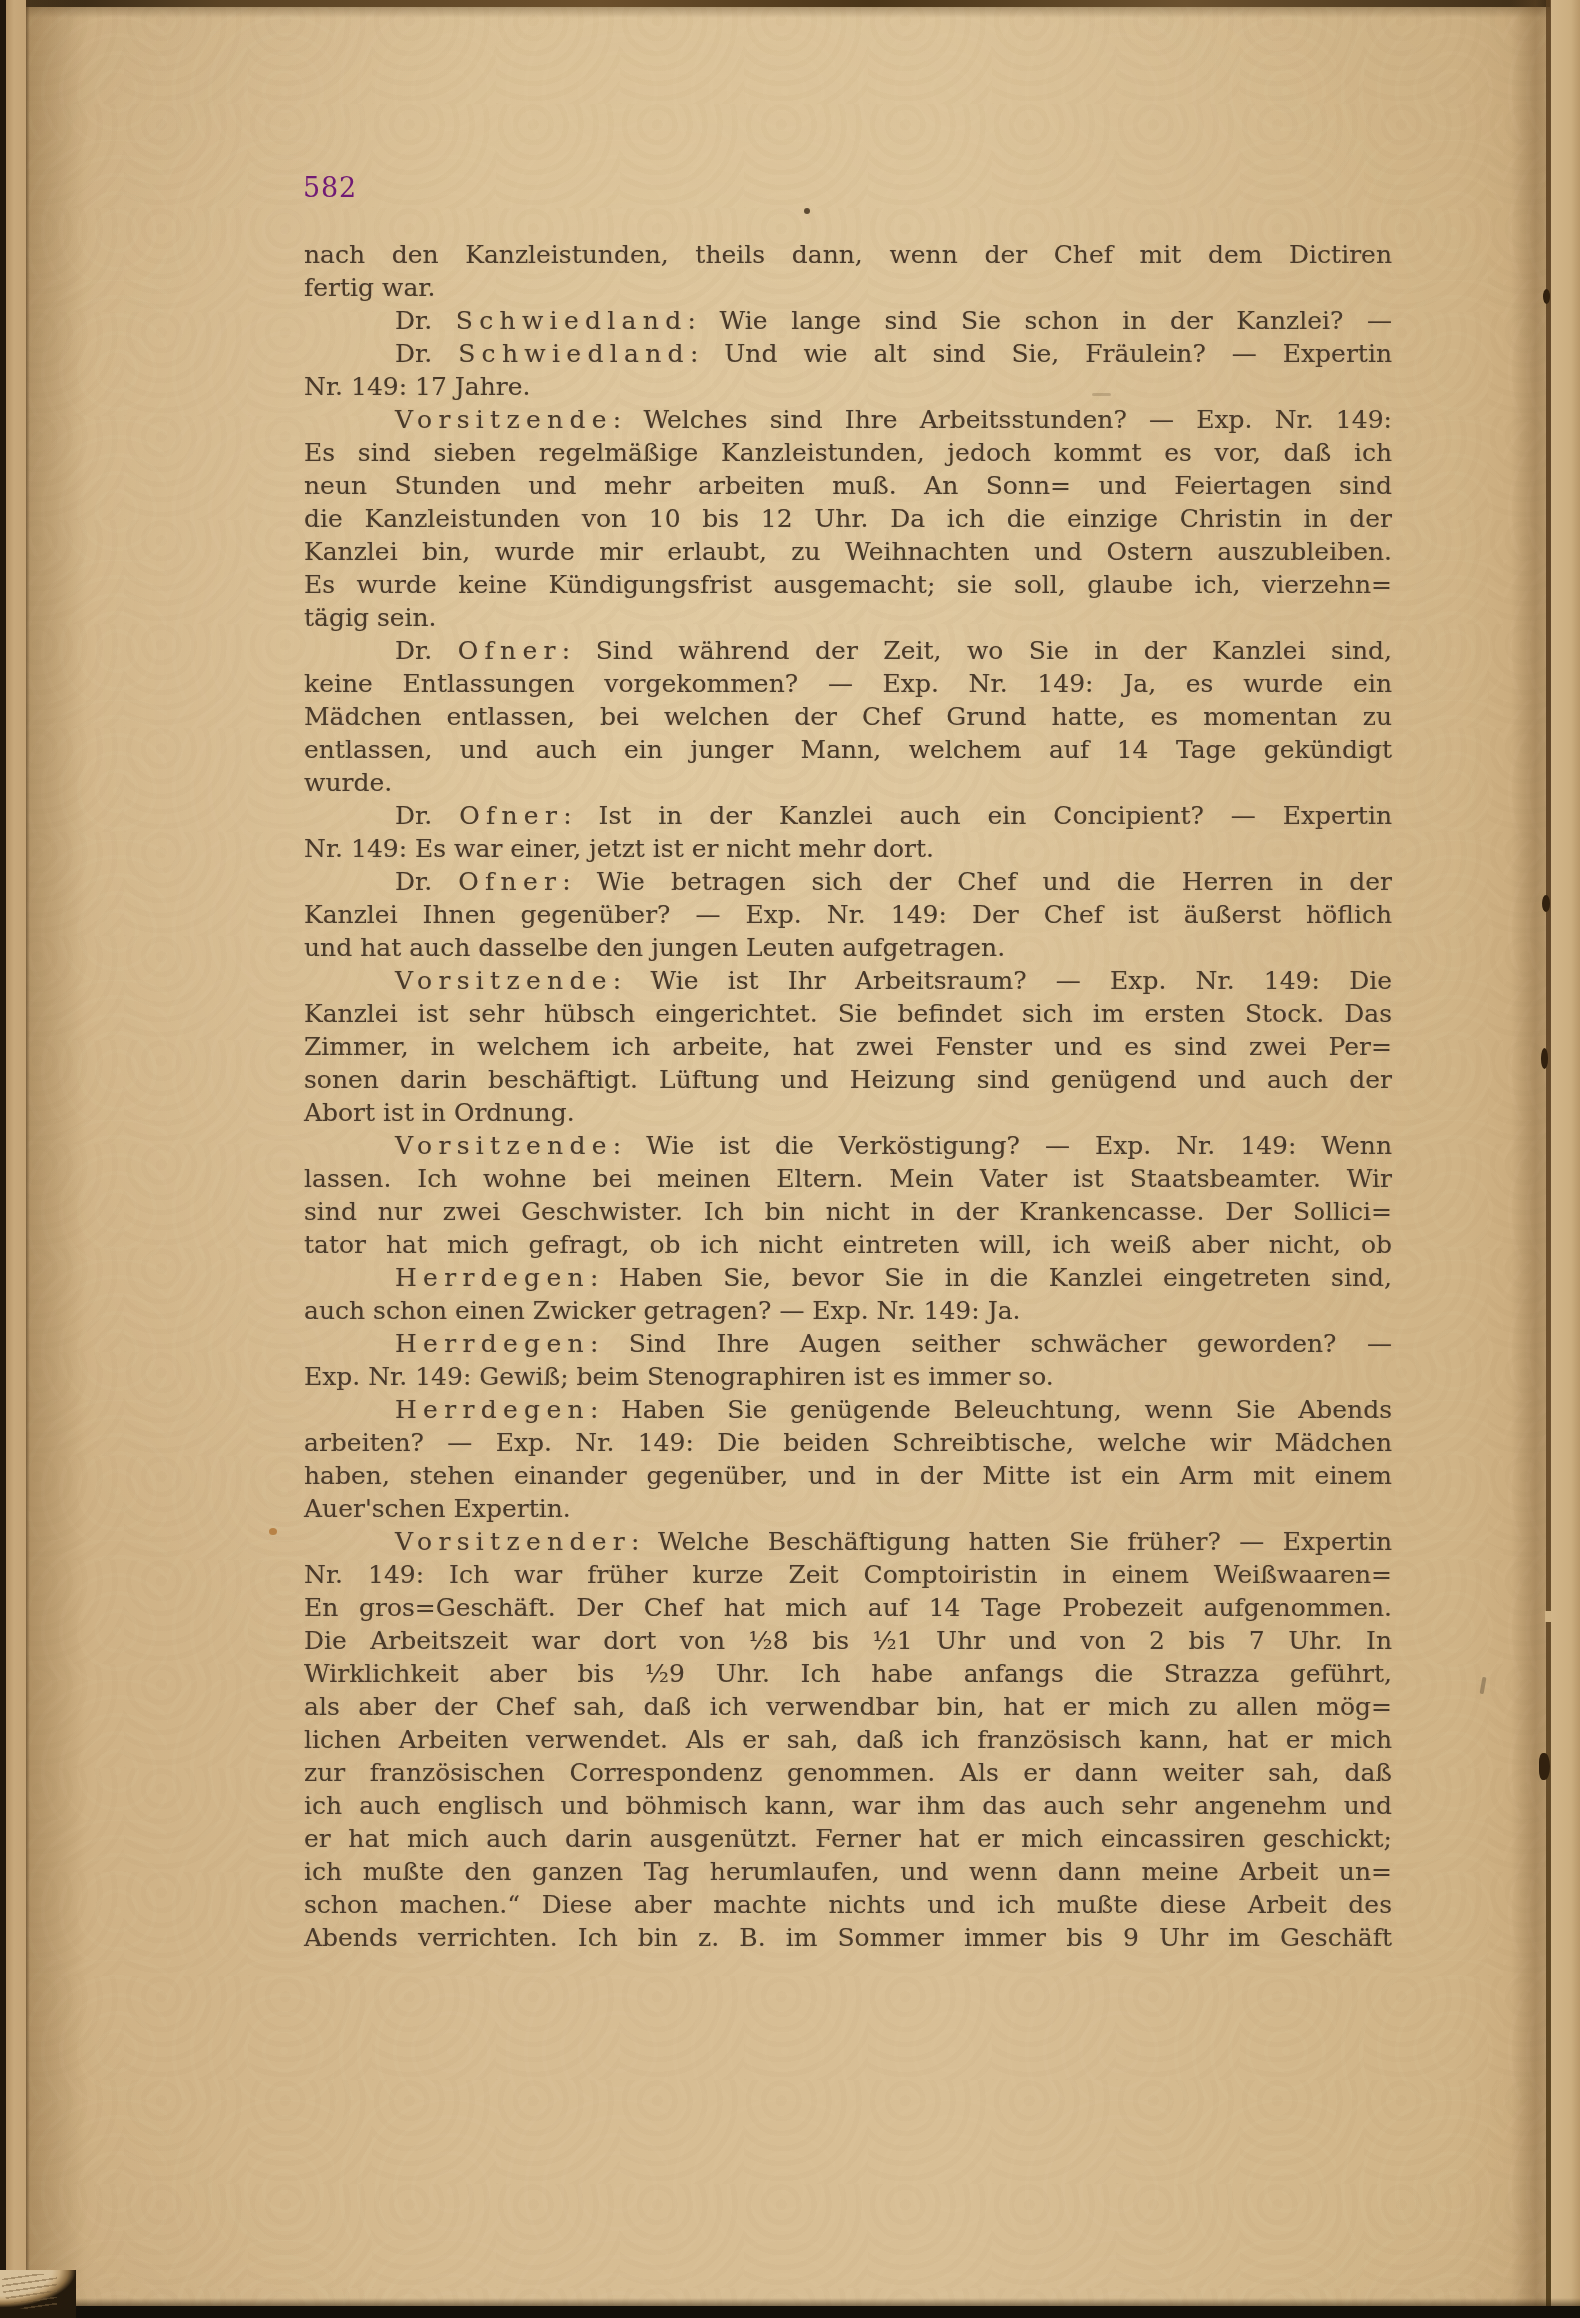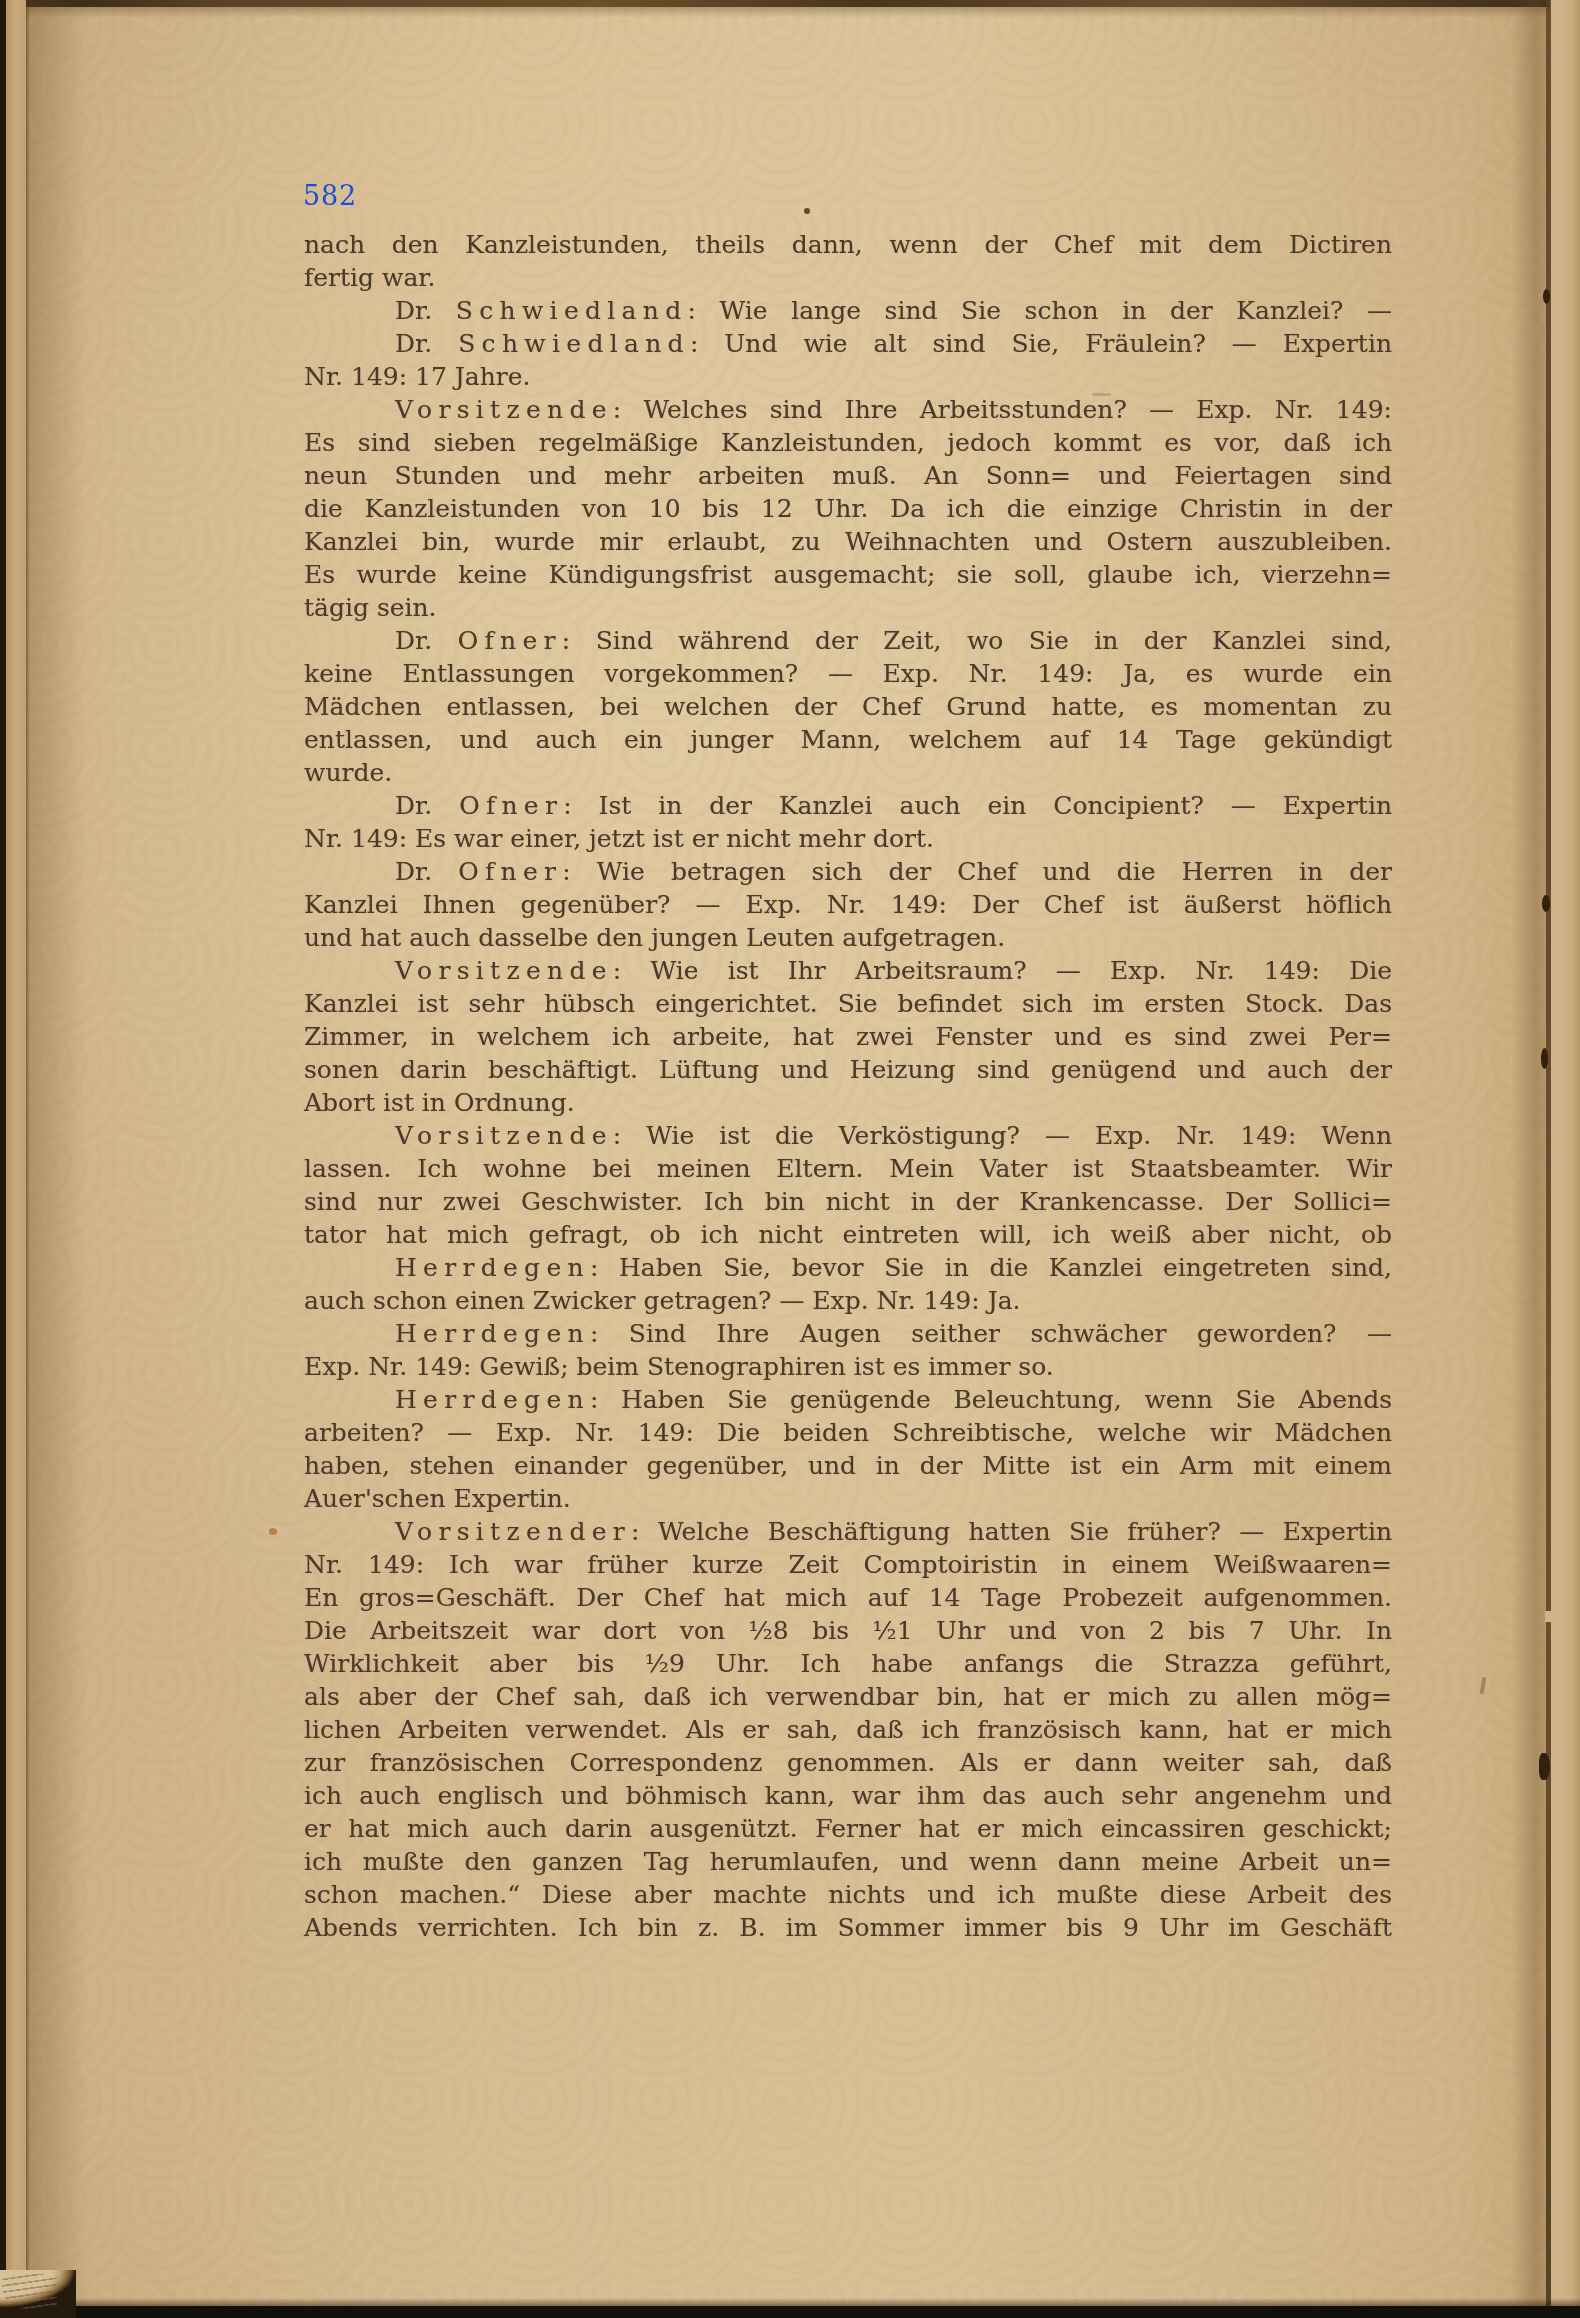--- a/index.html
+++ b/index.html
@@ -91,24 +91,24 @@
 
   
   .ink-speck-a { position:absolute; left:804px; top:208px; width:6.3px; height:6.3px; border-radius:50%; background:rgba(70,53,33,.85); }
   .rust-speck  { position:absolute; left:269px; top:1528px; width:8px; height:7.1px; border-radius:50%; background:rgba(176,116,53,.8); }
   .pencil-mark { position:absolute; left:1481px; top:1677px; width:4px; height:17.4px; background:rgba(110,92,66,.5); transform:rotate(10deg); border-radius:1.6px; }
   .smudge-dash { position:absolute; left:1092px; top:393px; width:19px; height:3.2px; background:rgba(125,102,70,.32); border-radius:1.6px; }
 
   
   .page-number {
     position:absolute; left:303px; top:172px;
-    font-size:27px; color:#1d4ed8; letter-spacing:0.8px;margin-top:8px;
+    font-size:27px; color:#701a75; letter-spacing:0.8px;
   }
   .text-block {
-    position:absolute; left:304px; top:228px; width:1088px;
+    position:absolute; left:304px; top:238px; width:1088px;
     font-size:25px; line-height:33px; color:#4a3a2a;
     text-shadow: 0 0 0.8px rgba(74,58,42,.35);
   }
   .line { white-space:normal; }
   .line.j { text-align:justify; text-align-last:justify; }
   .line.i { text-indent:91px; }
   .sp { letter-spacing:6.3px; }
 </style>
 </head>
 <body>

